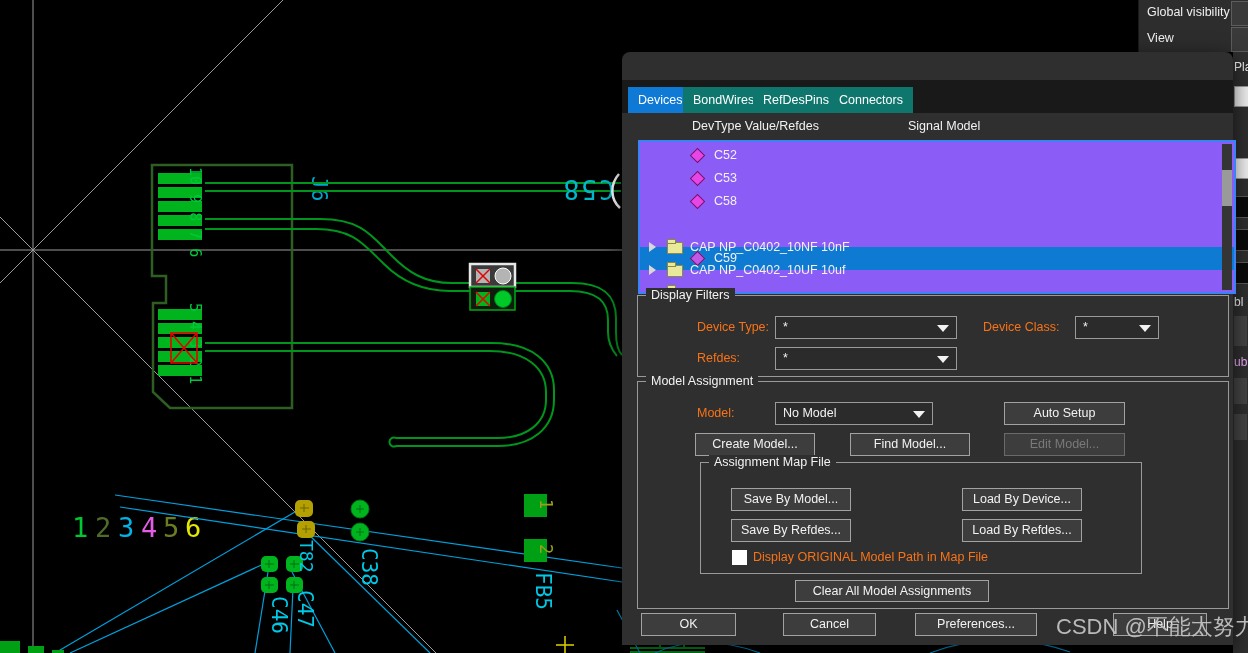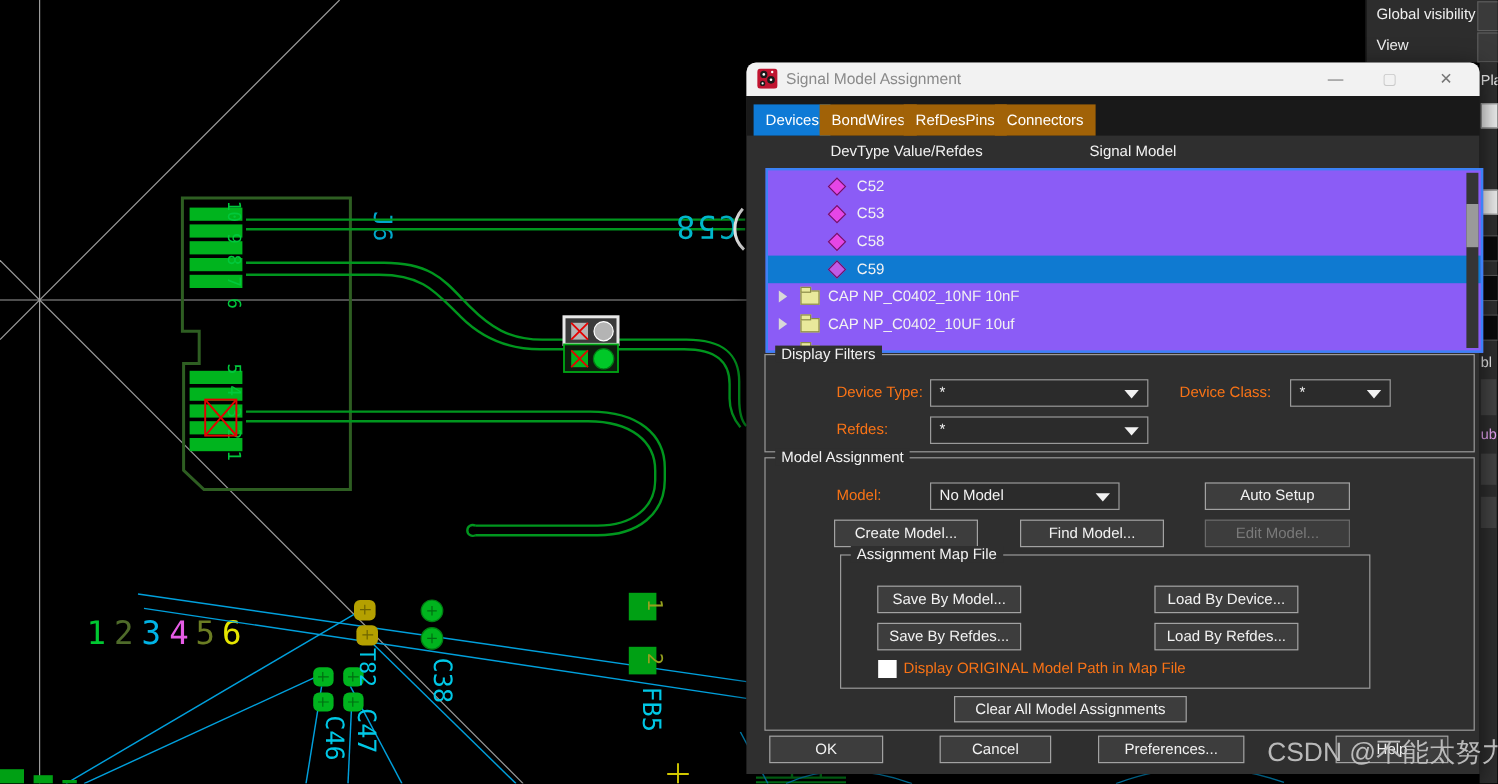--- a/index.html
+++ b/index.html
@@ -17,30 +17,30 @@
               color:#f0f0f0;font-size:12px;}
   .stripbox{position:absolute;left:1px;width:13px;}
   
   #dlg{position:absolute;left:622px;top:52px;width:611px;height:593px;background:#2f2f2f;z-index:10;
        border-radius:8px 8px 0 0;box-shadow:0 6px 22px rgba(0,0,0,.65);color:#f2f2f2;font-size:12.5px;}
   #titlebar{position:absolute;left:0;top:0;width:100%;height:28px;background:#f2f2f2;border-radius:8px 8px 0 0;}
   #titlebar .ttl{position:absolute;left:33px;top:6px;color:#8a8a8a;font-size:13px;}
   #titlebar .appicon{position:absolute;left:9px;top:5px;}
   .winbtn{position:absolute;top:0;width:40px;height:28px;color:#777;text-align:center;line-height:28px;font-size:13px;}
   #tabstrip{position:absolute;left:0;top:28px;width:100%;height:33px;background:#191919;}
-  .tab{position:absolute;top:7px;height:26px;line-height:26px;padding:0 10px;background:#a16207;color:#fff;
+  .tab{position:absolute;top:7px;height:26px;line-height:26px;padding:0 10px;background:#0f766e;color:#fff;
        font-size:12.5px;}
   .tab.active{background:#0e7ad6;}
   #hdr{position:absolute;top:61px;left:0;width:100%;height:27px;padding-left:32px;}
   #hdr span{position:absolute;top:6px;color:#f2f2f2;}
   
   #list{position:absolute;left:16px;top:88px;width:594px;height:150px;background:#8b5cf6;
         border:2px solid #3b82f6;overflow:hidden;}
   .trow{position:absolute;left:0;width:100%;height:23px;line-height:23px;color:#f2f2f2;}
-  .trow.sel{background:#0f7ad1;}
+  .trow.sel{background:#0f7ad1;margin-top:34px;}
   .diamond{position:absolute;left:52px;top:6px;width:9px;height:9px;background:#e646e6;
            border:1px solid #6e146e;transform:rotate(45deg);}
   .trow.sel .diamond{background:#c05ae6;}
   .dlabel{position:absolute;left:74px;}
   .arrow{position:absolute;left:9px;top:6px;width:0;height:0;border-left:7px solid #d8d8d8;
          border-top:5px solid transparent;border-bottom:5px solid transparent;}
   .folder{position:absolute;left:27px;top:6px;width:14px;height:10px;background:#e9e99b;border:1px solid #8a8a46;}
   .folder:before{content:"";position:absolute;left:-1px;top:-4px;width:7px;height:3px;background:#e9e99b;border:1px solid #8a8a46;}
   .flabel{position:absolute;left:50px;}
   #scrollbar{position:absolute;right:2px;top:2px;width:10px;height:146px;background:#353535;}
@@ -219,36 +219,20 @@
   <div class="stripbox" style="top:210px;height:20px;background:#0a0a0a;border:1px solid #5a5a5a"></div>
   <div class="stripbox" style="top:243px;color:#f2f2f2">bl</div>
   <div class="stripbox" style="top:264px;height:30px;background:#454545"></div>
   <div class="stripbox" style="top:303px;color:#f0abfc">ub</div>
   <div class="stripbox" style="top:326px;height:26px;background:#454545"></div>
   <div class="stripbox" style="top:362px;height:26px;background:#454545"></div>
 </div>
 
 <div id="dlg">
 
-  <div id="titlebar">
-    <svg class="appicon" width="17" height="17">
-      <rect x="0" y="0" width="17" height="17" rx="3" fill="#c01430"></rect>
-      <circle cx="5.5" cy="5" r="3" fill="#1a1a1a"></circle>
-        <circle cx="5.5" cy="5" r="1.1" fill="#fff"></circle>
-      <circle cx="11.5" cy="9.5" r="3.2" fill="#1a1a1a"></circle>
-        <circle cx="11.5" cy="9.5" r="1.1" fill="#fff"></circle>
-      <circle cx="4.5" cy="12.5" r="2.2" fill="#1a1a1a"></circle>
-        <circle cx="4.5" cy="12.5" r="0.9" fill="#fff"></circle>
-      <circle cx="12.5" cy="3" r="1" fill="#fff"></circle>
-    </svg>
-    <span class="ttl">Signal Model Assignment</span>
-    <div class="winbtn" style="right:100px">—</div>
-    <div class="winbtn" style="right:55px;color:#c9c9c9">▢</div>
-    <div class="winbtn" style="right:8px">✕</div>
-  </div>
 
   <div id="tabstrip">
     <div class="tab active" style="left:6px">Devices</div>
     <div class="tab" style="left:61px">BondWires</div>
     <div class="tab" style="left:131px">RefDesPins</div>
     <div class="tab" style="left:207px">Connectors</div>
   </div>
 
   <div id="hdr">
     <span style="left:70px">DevType Value/Refdes</span>

